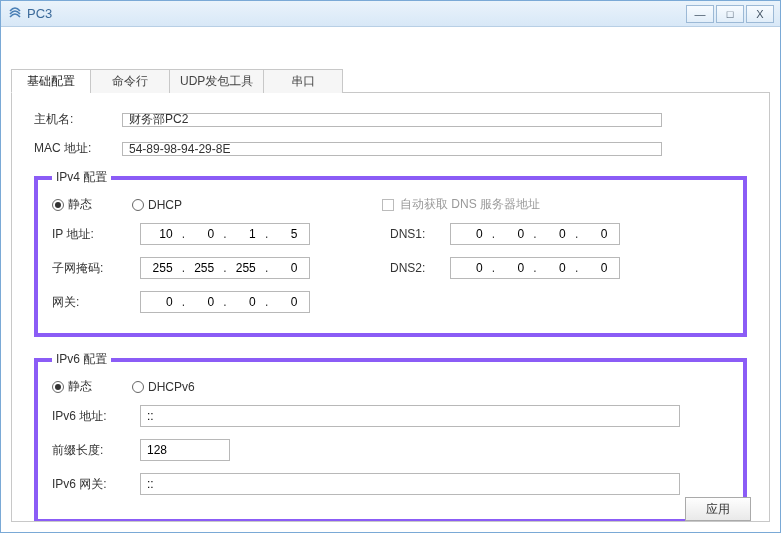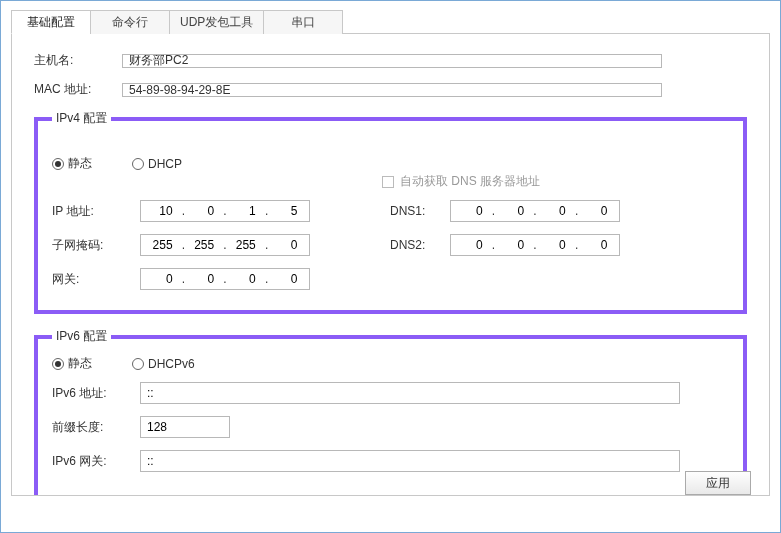--- a/index.html
+++ b/index.html
@@ -51,20 +51,21 @@
   }
   .content {
     padding: 8px 10px 10px 10px;
     height: calc(100% - 26px);
     display: flex;
     flex-direction: column;
   }
   .tabs {
     display: flex;
     border-bottom: 1px solid #c8c8c8;
+    margin-top: 33px;
   }
   .tab {
     min-width: 80px;
     height: 24px;
     border: 1px solid #c8c8c8;
     border-bottom: none;
     background: #f6f6f6;
     display: flex; align-items: center; justify-content: center;
     margin-right: -1px;
     padding: 0 10px;
@@ -166,20 +167,33 @@
     background: linear-gradient(#fefefe,#e9e9e9);
     cursor: pointer;
     font-size:12px;
     color:#333;
   }
 </style>
 </head>
 <body>
 
 <div class="window">
+  <div class="titlebar">
+    <span class="title-icon">
+      <svg width="14" height="14" viewBox="0 0 14 14">
+          <path d="M2 4 Q7 -2 12 4 M2 7 Q7 1 12 7 M2 10 Q7 4 12 10" stroke="#4a7fb5" stroke-width="1.5" fill="none"></path>
+        </svg>
+    </span>
+    <span class="title-text">PC3</span>
+    <div class="win-controls">
+      <div class="win-btn">—</div>
+      <div class="win-btn">□</div>
+      <div class="win-btn">X</div>
+    </div>
+  </div>
 
   <div class="content">
     <div class="tabs">
       <div class="tab active">基础配置</div>
       <div class="tab">命令行</div>
       <div class="tab">UDP发包工具</div>
       <div class="tab">串口</div>
     </div>
 
     <div class="panel">
@@ -198,21 +212,21 @@
 
         <div class="radio-row">
           <div class="radio-item">
             <span class="radio-dot checked"></span>
             <span>静态</span>
           </div>
           <div class="radio-item">
             <span class="radio-dot"></span>
             <span>DHCP</span>
           </div>
-          <div class="check-row" style="margin-left:160px;margin-top:36px;">
+          <div class="check-row" style="margin-left:160px;">
             <span class="checkbox"></span>
             <span>自动获取 DNS 服务器地址</span>
           </div>
         </div>
 
         <div class="ipgrid">
           <span class="lbl">IP 地址:</span>
           <div class="ipbox">
             <input class="oct" value="10" style="">
               <span class="sep">.</span>

